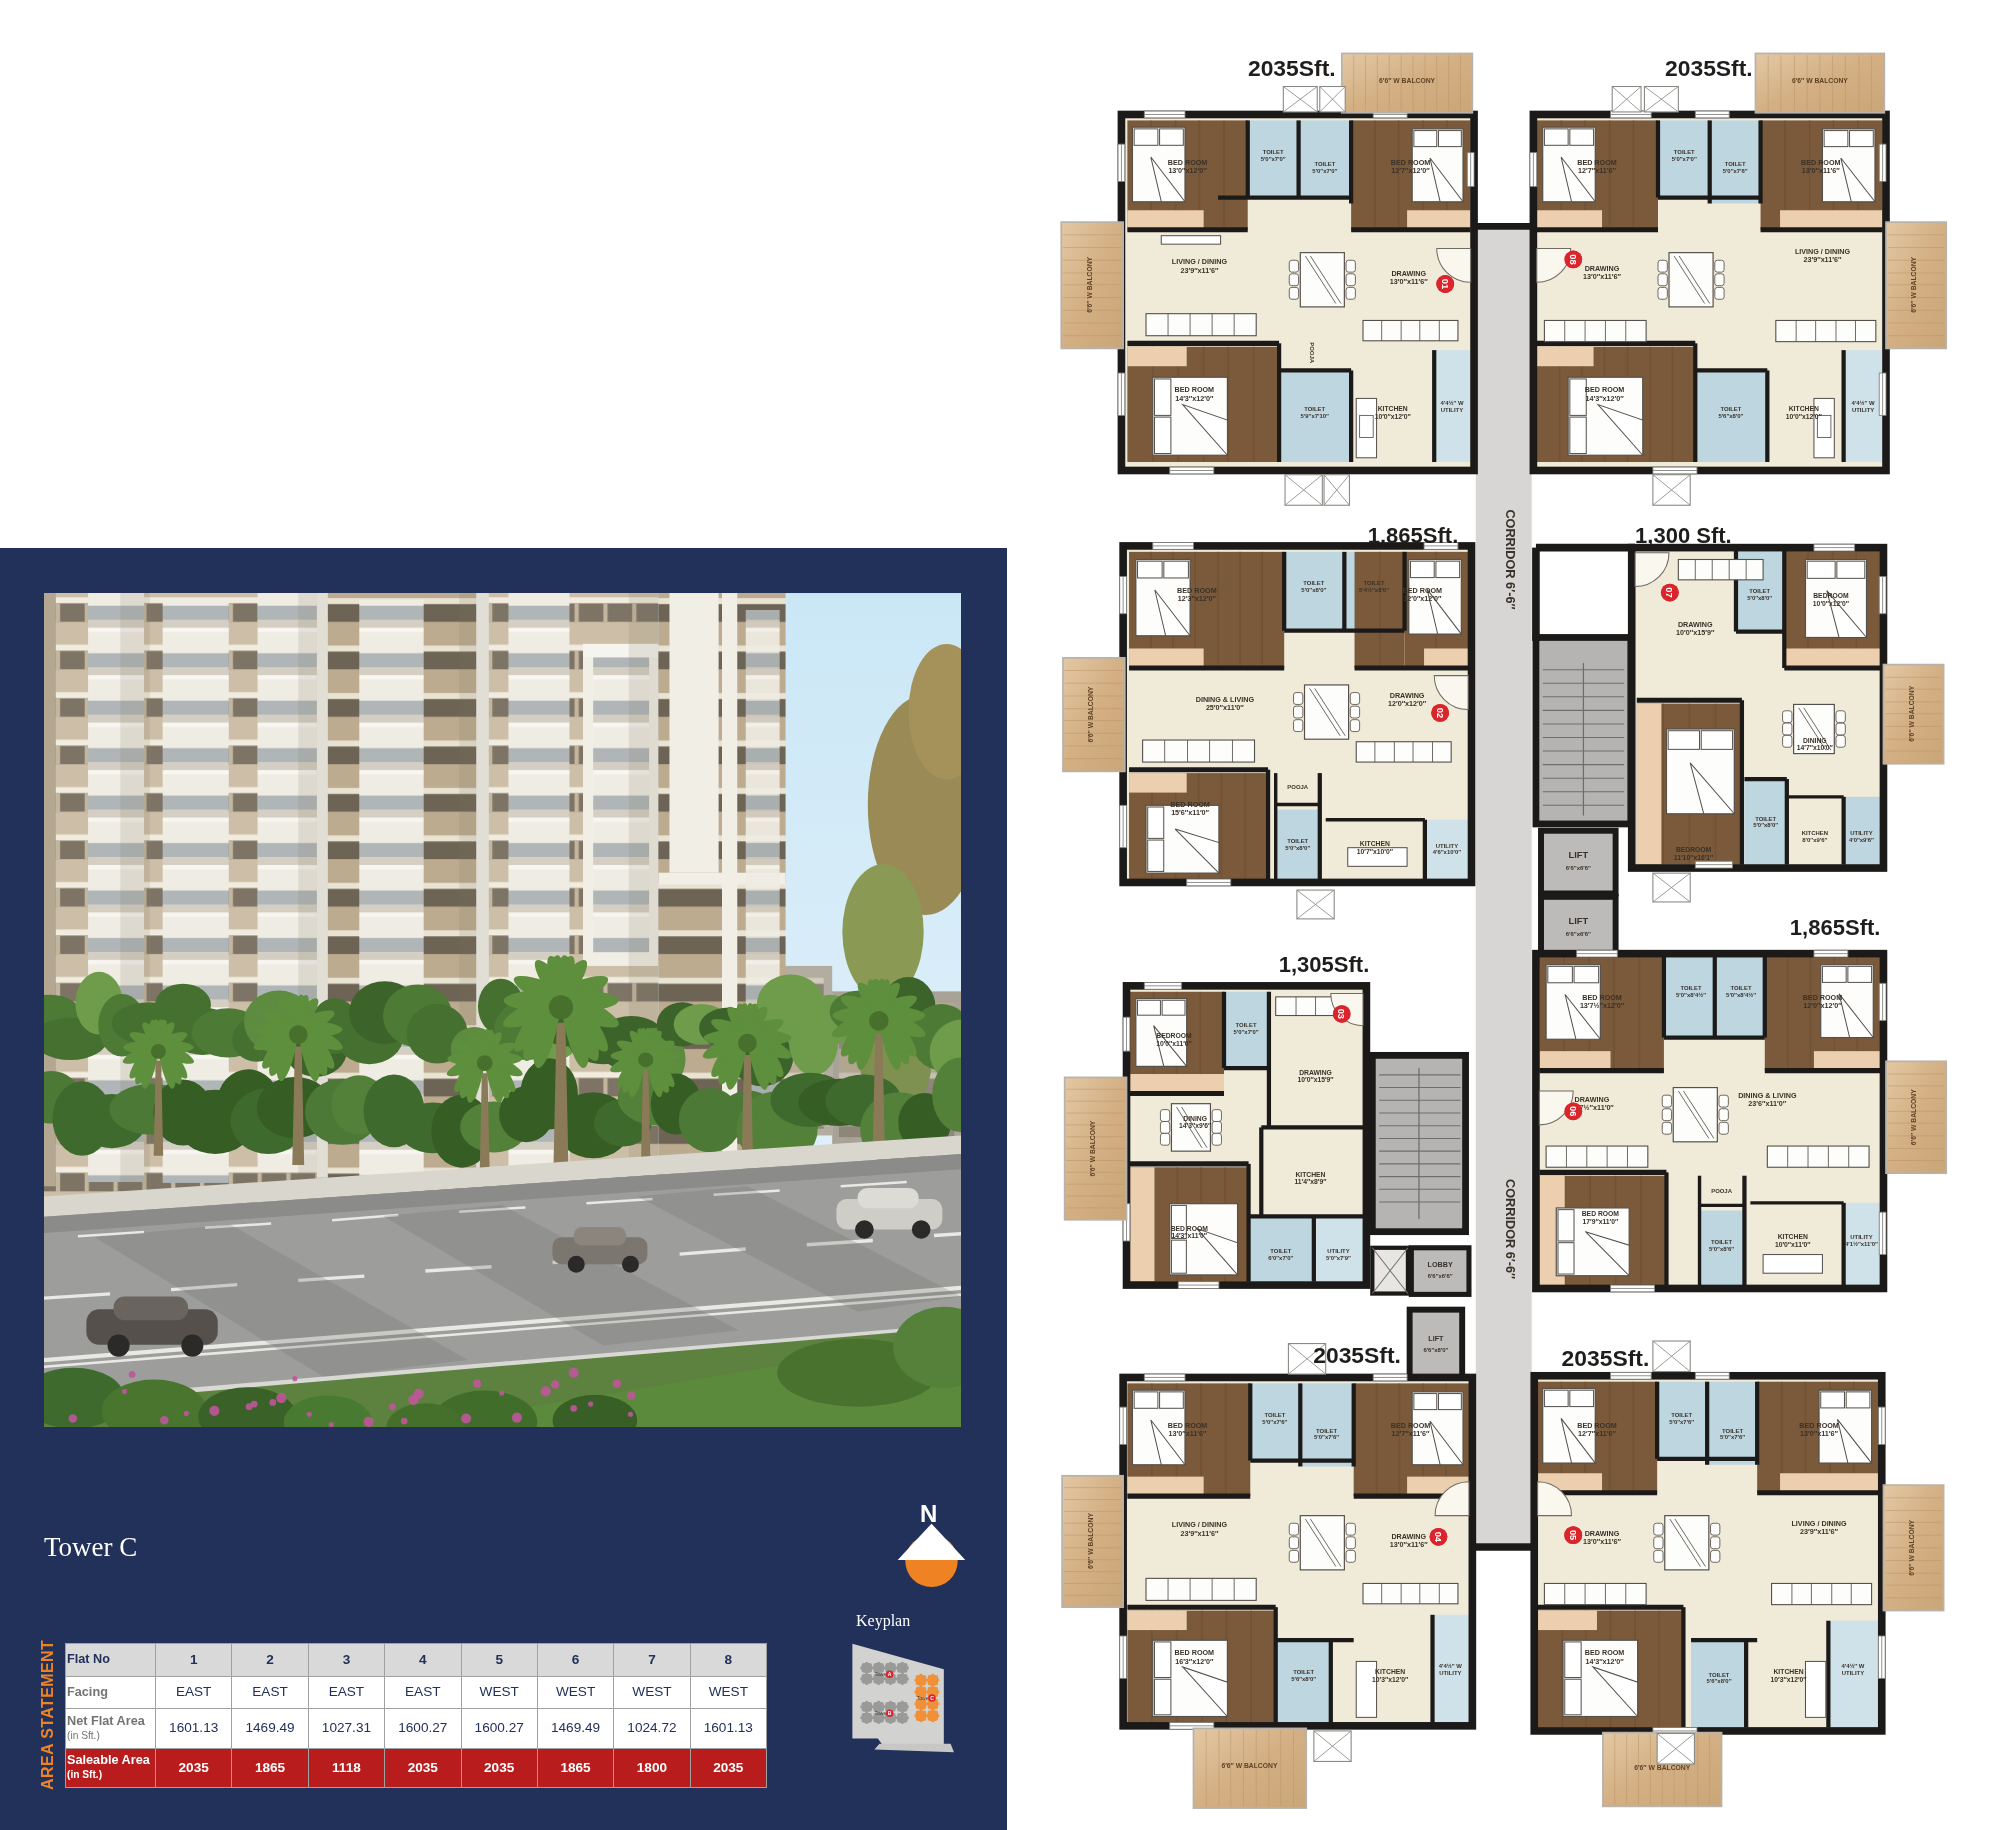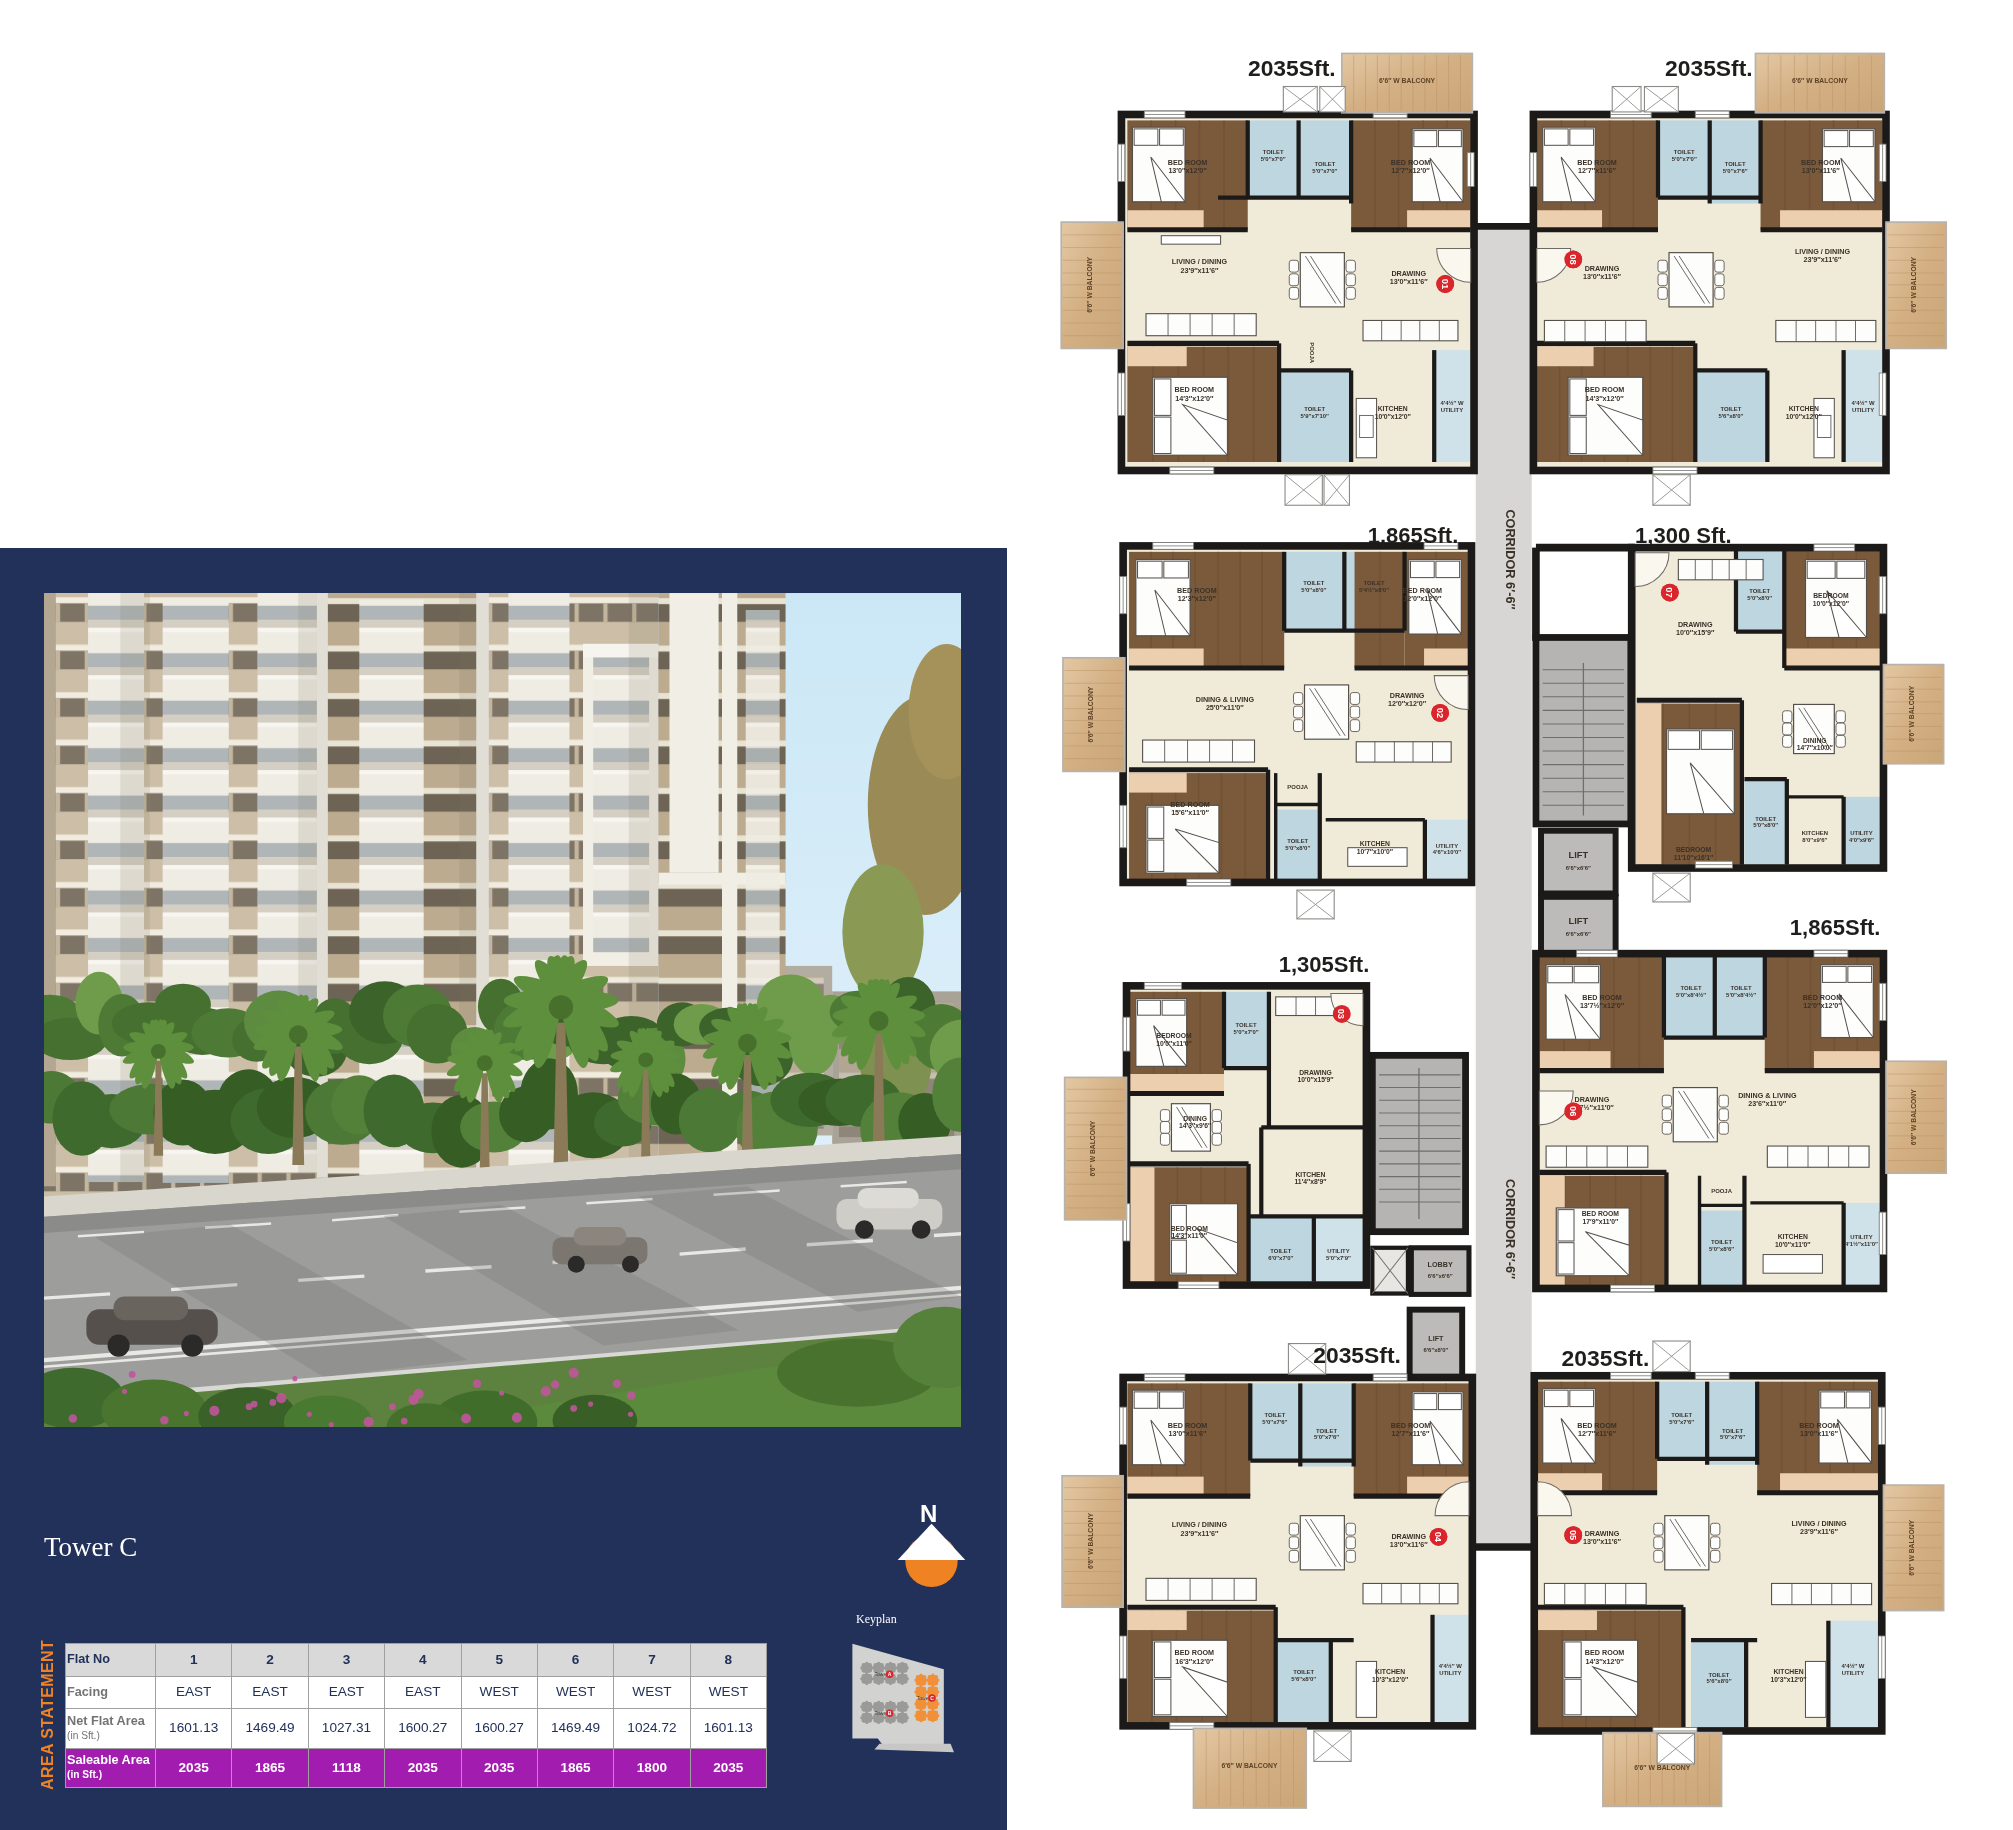--- a/index.html
+++ b/index.html
@@ -6,21 +6,21 @@
 font-family:"Liberation Sans",sans-serif;position:relative;}
 .abs{position:absolute;}
 .ast{border-collapse:collapse;width:702px;table-layout:fixed;font-family:"Liberation Sans",sans-serif;}
 .ast td{border:0.8px solid #a0a0a0;text-align:center;vertical-align:middle;font-size:13.6px;color:#22315a;padding:0;line-height:1.1;}
 .ast td.c1{width:88px;text-align:left;padding-left:1px;font-weight:bold;font-size:12.7px;}
 .ast tr.hdr td{background:#d9d9d9;font-weight:bold;height:32px;}
 .ast tr.fac td{background:#fff;height:31px;}
 .ast tr.net td{background:#fff;height:39px;}
 .ast td.or{color:#737373;margin-left:16px;}
 .ast tr.net td.c1 span{font-weight:normal;font-size:10.2px;}
-.ast tr.sal td{background:#a21caf;color:#fff;font-weight:bold;height:38px;}
+.ast tr.sal td{background:#b91c1c;color:#fff;font-weight:bold;height:38px;}
 .ast tr.sal td.c1 span{font-weight:bold;font-size:10.2px;color:#fff;}
 </style>
 </head>
 <body>
 
 <div class="abs" style="left:0;top:548px;width:1007px;height:1283px;background:#22315a;"></div>
 
 <div class="abs" style="left:44px;top:593px;width:917px;height:834px;overflow:hidden;">
 <svg width="917" height="834" viewBox="0 0 1082 984">
 <defs>
@@ -430,21 +430,21 @@
 
 <div class="abs" style="left:885px;top:1500px;">
 <svg width="93" height="93" viewBox="0 0 110 110">
       <circle cx="55" cy="72" r="31" fill="#ef8223"></circle>
       <polygon points="55,28 15,71 95,71" fill="#ffffff"></polygon>
     </svg>
 </div>
 
 <div class="abs" style="left:920px;top:1500px;color:#fff;font-weight:bold;font-size:24px;">N</div>
 
-<div class="abs" style="left:856px;top:1612px;color:#fff;font-family:'Liberation Serif',serif;font-size:12px;">Keyplan</div>
+<div class="abs" style="left:856px;top:1612px;color:#fff;font-family:'Liberation Serif',serif;font-size:16px;">Keyplan</div>
 
 <div class="abs" style="left:849px;top:1637px;">
 <svg width="127" height="127" viewBox="0 0 150 150">
 
 <polygon points="4,8 112,38 112,128 40,128 34,120 4,120" fill="#d2d2d0"></polygon>
 <polygon points="36,126 120,126 124,136 30,133" fill="#c7c7c5"></polygon>
 
 <g>
         <rect x="14.8" y="30.8" width="12.4" height="11.4" rx="2.5" fill="#9a9a98"></rect>
         <rect x="19.5" y="29.4" width="3" height="14.2" fill="#9a9a98"></rect>

